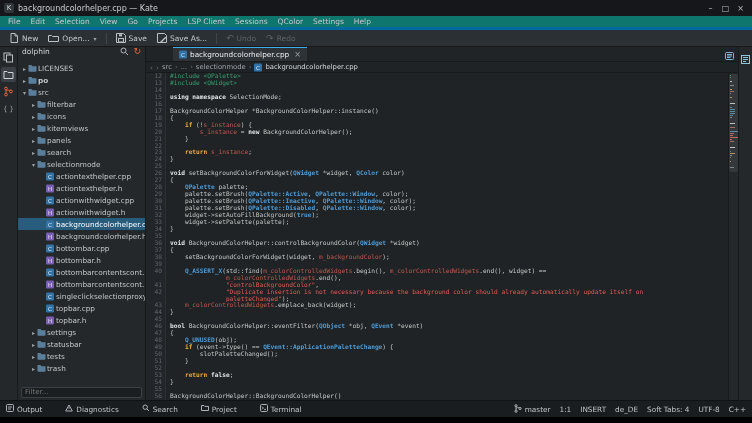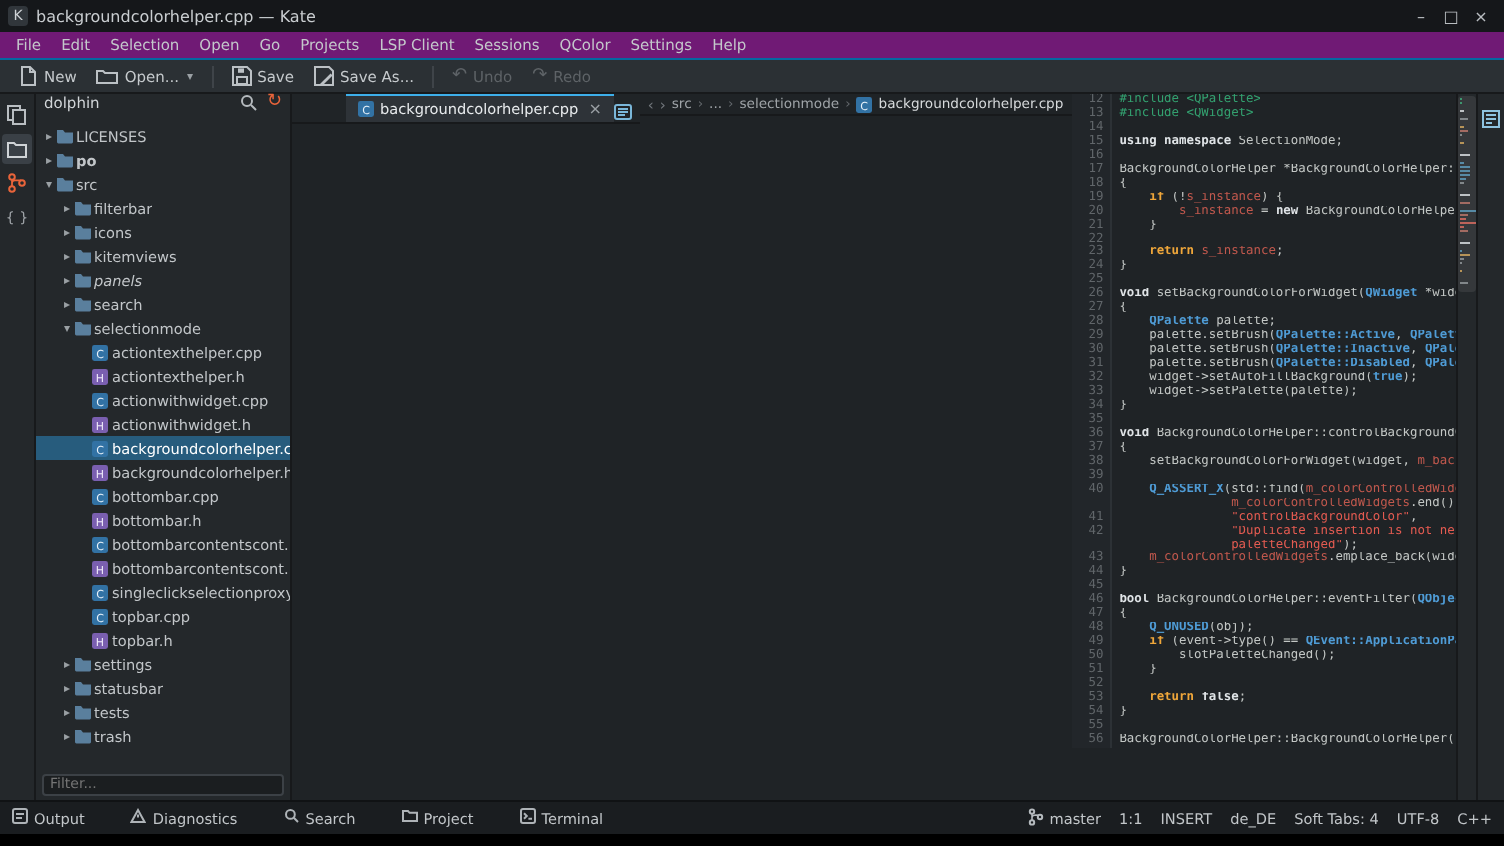--- a/index.html
+++ b/index.html
@@ -7,21 +7,21 @@
   .window{position:relative;width:752px;height:417px;background:#1f2326;overflow:hidden;color:#c4c8cb}
 
   
   .titlebar{height:16px;background:#15171a;display:flex;align-items:center;padding:0 4px;font-size:8px;color:#c9cdd0}
   .app-icon{width:10px;height:10px;border-radius:2px;background:#31363b;color:#cfd3d6;font-size:7px;display:flex;align-items:center;justify-content:center;margin-right:4px}
   .win-title{white-space:nowrap}
   .win-spacer{flex:1}
   .win-btn{width:15px;text-align:center;font-size:8px;color:#b9bdc1;cursor:default}
 
   
-  .menubar{height:14px;background:#701a75;display:flex;align-items:center;padding-left:3px;font-size:7.5px;color:#c4c8cb;border-bottom:1px solid #0369a1}
+  .menubar{height:14px;background:#0f766e;display:flex;align-items:center;padding-left:3px;font-size:7.5px;color:#c4c8cb;border-bottom:3px solid #0369a1}
   .menu-item{padding:0 5px;line-height:13px}
 
   
   .toolbar{height:17px;background:#2b3034;border-bottom:1px solid #17191b;display:flex;align-items:center;padding:0 4px;font-size:7.5px}
   .tb-btn{display:flex;align-items:center;gap:3px;padding:1px 5px;border-radius:2px;color:#c6cacd;white-space:nowrap}
   .tb-btn.disabled{color:#5e6367}
   .tb-icon{display:flex;align-items:center}
   .tb-caret{font-size:6px;color:#9aa0a4;margin-left:1px}
   .tb-sep{width:1px;height:11px;background:#3f4449;margin:0 4px}
   .tb-glyph{font-size:9px;line-height:9px}
@@ -41,21 +41,21 @@
   .tree{flex:1;overflow:hidden;font-size:7.3px;color:#c2c6c9}
   .tree-row{height:12px;display:flex;align-items:center;white-space:nowrap;overflow:hidden}
   .tree-row.selected{background:#275c7d;color:#fff}
   .tree-arrow{width:7px;font-size:6px;color:#9aa0a4;flex-shrink:0;text-align:center}
   .tree-icon{width:10px;display:flex;align-items:center;flex-shrink:0}
   .tree-label{overflow:hidden;text-overflow:clip}
   .filter-wrap{padding:2px 3px;flex-shrink:0}
   .filter-input{width:100%;height:11px;background:#1b1e20;border:1px solid #3c4146;border-radius:2px;color:#9aa0a4;font-size:7px;padding:0 3px;font-family:"DejaVu Sans",sans-serif;outline:none}
 
   
-  .editor-col{flex:1;min-width:0;display:flex;flex-direction:row;background:#1f2326}
+  .editor-col{flex:1;min-width:0;display:flex;flex-direction:column;background:#1f2326}
   .tabbar{height:15px;background:#202427;border-bottom:1px solid #17191b;display:flex;align-items:center;padding-left:27px;flex-shrink:0}
   .tab{height:14px;background:#2e3338;box-shadow:inset 0 1px 0 #3daee9;display:flex;align-items:center;gap:3px;padding:0 6px;font-size:7.3px;color:#e8ebed;white-space:nowrap}
   .tab-close{color:#9aa0a4;font-size:8px;margin-left:2px}
   .tabbar-right{margin-left:auto;display:flex;align-items:center;gap:4px;padding-right:4px}
   .crumbbar{height:11px;background:#1f2326;border-bottom:1px solid #17191b;display:flex;align-items:center;font-size:6.8px;color:#9fa4a8;padding:0 4px;gap:3px;flex-shrink:0}
   .crumb.last{color:#d7dadc}
   .crumb-sep{color:#63686c}
   .crumb-nav{color:#70757a;font-size:7.5px}
   .crumb-icon{display:flex;align-items:center}
 
@@ -96,21 +96,21 @@
     <span class="win-spacer"></span>
     <span class="win-btn">–</span>
     <span class="win-btn">□</span>
     <span class="win-btn">×</span>
   </div>
 
   <div class="menubar" id="menubar">
       <span class="menu-item">File</span>
       <span class="menu-item">Edit</span>
       <span class="menu-item">Selection</span>
-      <span class="menu-item">Open</span>
+      <span class="menu-item">View</span>
       <span class="menu-item">Go</span>
       <span class="menu-item">Projects</span>
       <span class="menu-item">LSP Client</span>
       <span class="menu-item">Sessions</span>
       <span class="menu-item">QColor</span>
       <span class="menu-item">Settings</span>
       <span class="menu-item">Help</span>
     </div>
 
   <div class="toolbar">
@@ -248,21 +248,21 @@
           </div>
           <div class="tree-row" style="padding-left: 12px;">
             <span class="tree-arrow">▸</span>
             <span class="tree-icon">
               <svg width="9" height="8" viewBox="0 0 9 8">
                 <path d="M.5 1h3l1 1.2h4v4.8a.7.7 0 0 1-.7.7H1.2a.7.7 0 0 1-.7-.7z" fill="#5a7f9d"></path>
               </svg>
             </span>
             <span class="tree-label">kitemviews</span>
           </div>
-          <div class="tree-row" style="padding-left: 12px; font-style: italic;">
+          <div class="tree-row" style="padding-left: 12px;">
             <span class="tree-arrow">▸</span>
             <span class="tree-icon">
               <svg width="9" height="8" viewBox="0 0 9 8">
                 <path d="M.5 1h3l1 1.2h4v4.8a.7.7 0 0 1-.7.7H1.2a.7.7 0 0 1-.7-.7z" fill="#5a7f9d"></path>
               </svg>
             </span>
             <span class="tree-label">panels</span>
           </div>
           <div class="tree-row" style="padding-left: 12px;">
             <span class="tree-arrow">▸</span>

